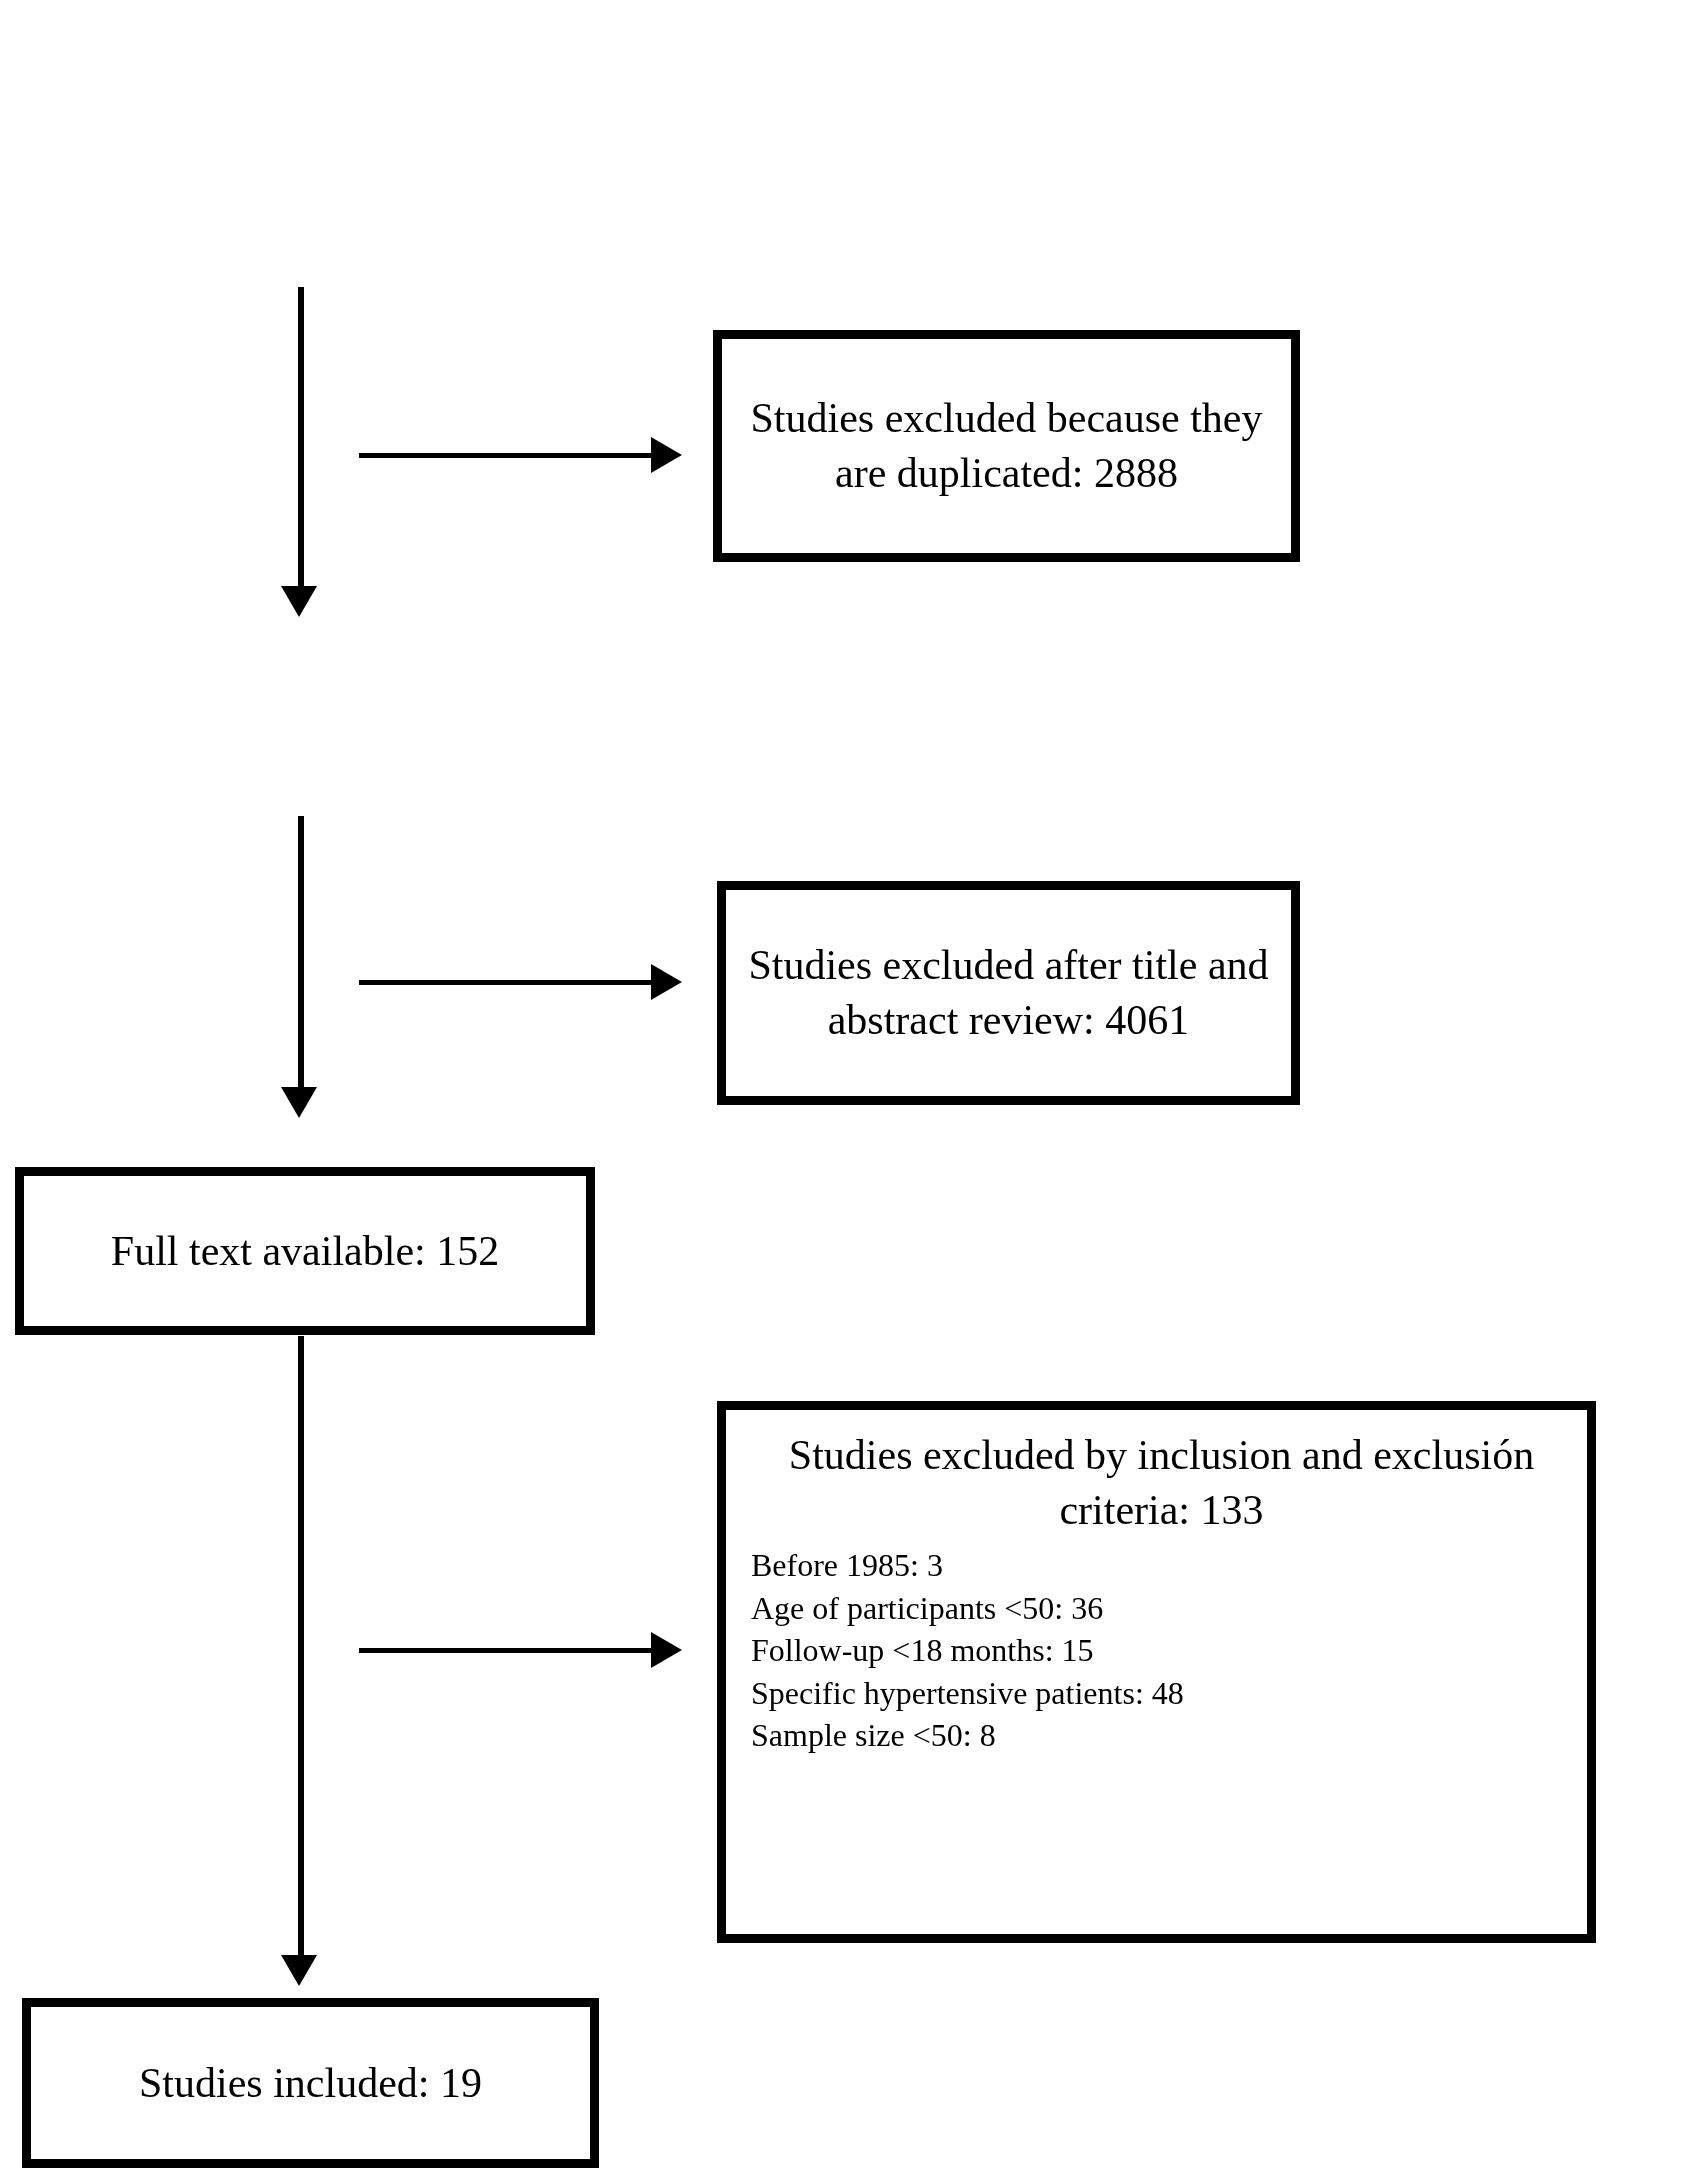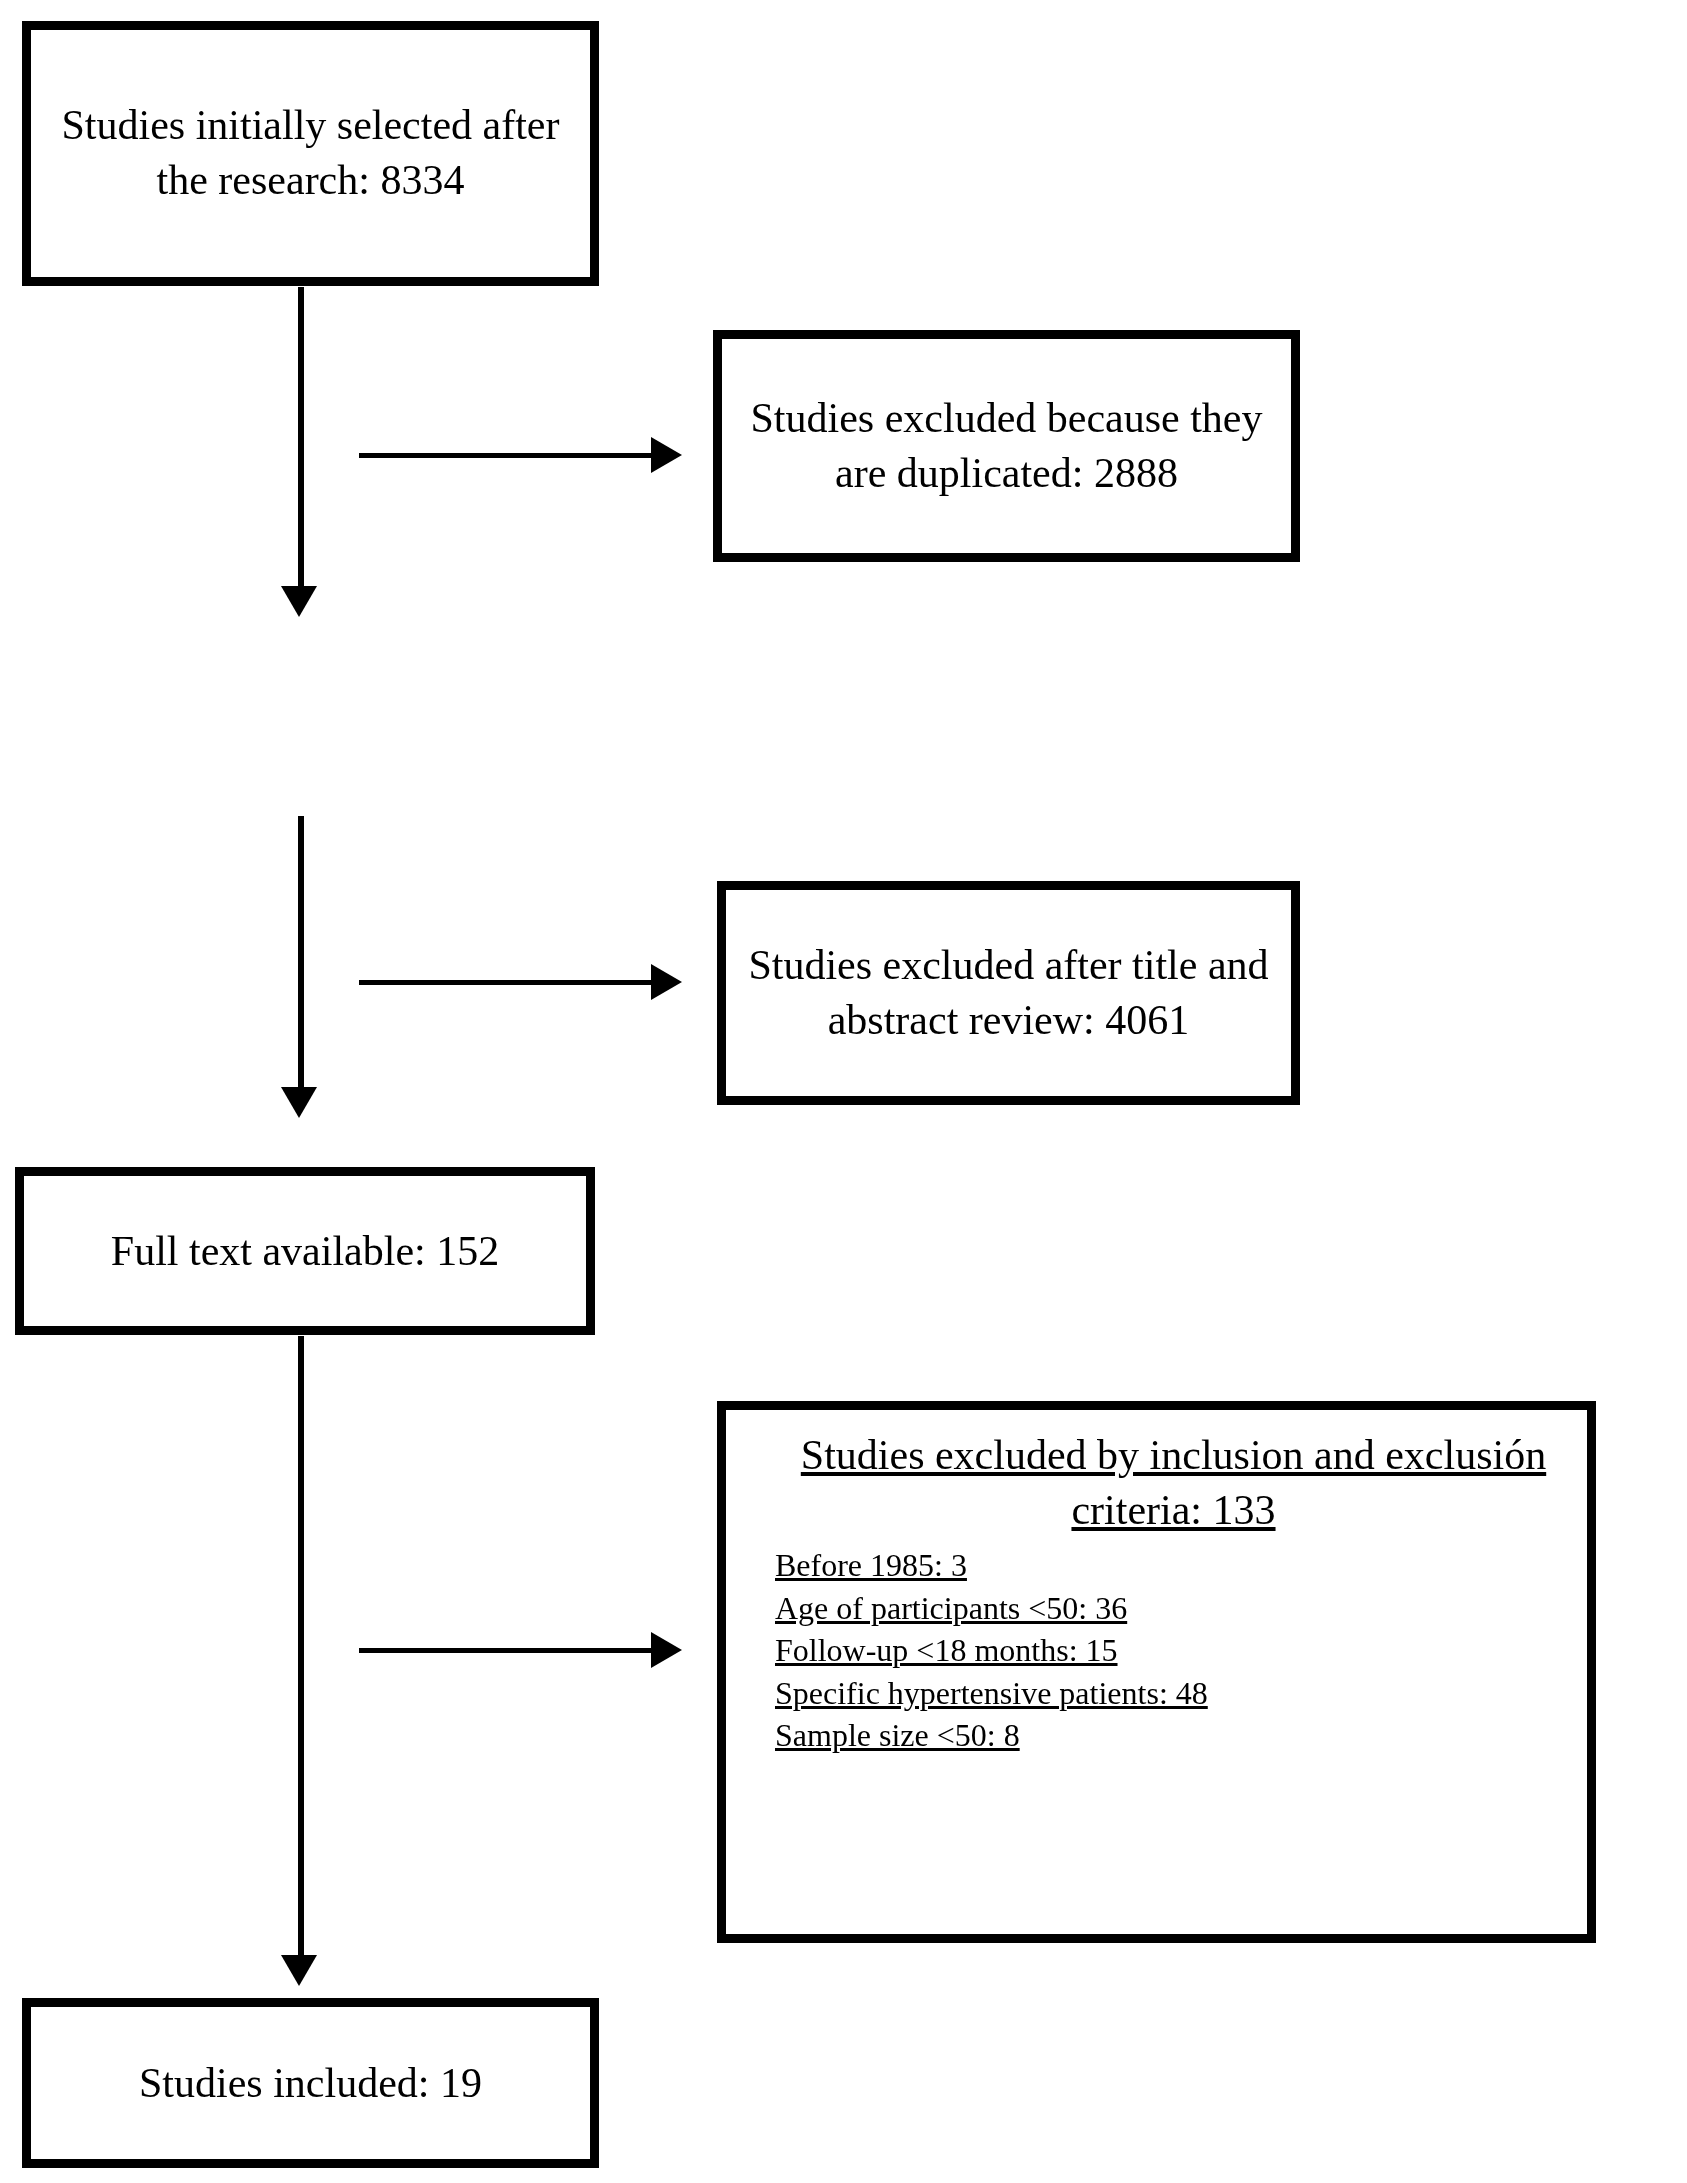--- a/index.html
+++ b/index.html
@@ -33,24 +33,23 @@
   #node-criteria     {left:717px;top:1401px; width:879px; height:542px;
                       align-items:flex-start;justify-content:flex-start;}
   #node-included     {left:22px;  top:1998px; width:577px;  height:170px;}
 
   #node-fulltext .txt{padding-left:25px;padding-right:25px;}
   #node-included .txt{padding-left:25px;padding-right:25px;}
 
   
   .criteria-body{
     width:100%;
-    padding:18px 15px 0 49px;
+    padding:18px 15px 0 25px;
     box-sizing:border-box;
     text-align:left;
-    text-decoration:underline;
   }
   .criteria-head{
     text-align:center;
     font-size:42px;
     line-height:1.30;
     padding:0 18px 6.8px 18px;
   }
   .criteria-list{list-style:none;margin:0;padding:0;}
   .criteria-list li{
     font-size:32px;
@@ -92,23 +91,20 @@
   #hhead-2{left:651px;top:964px;}
   
   #hline-3{left:359px;top:1648px;width:294px;}
   #hhead-3{left:651px;top:1632px;}
 </style>
 </head>
 <body>
 
 <div class="canvas">
 
-  <div class="node" id="node-initial">
-    <span class="txt">Studies initially selected after the research: 8334</span>
-  </div>
 
   <div class="node" id="node-duplicated">
     <span class="txt">Studies excluded because they are duplicated: 2888</span>
   </div>
 
 
   <div class="node" id="node-title-abstract">
     <span class="txt">Studies excluded after title and abstract review: 4061</span>
   </div>
 

